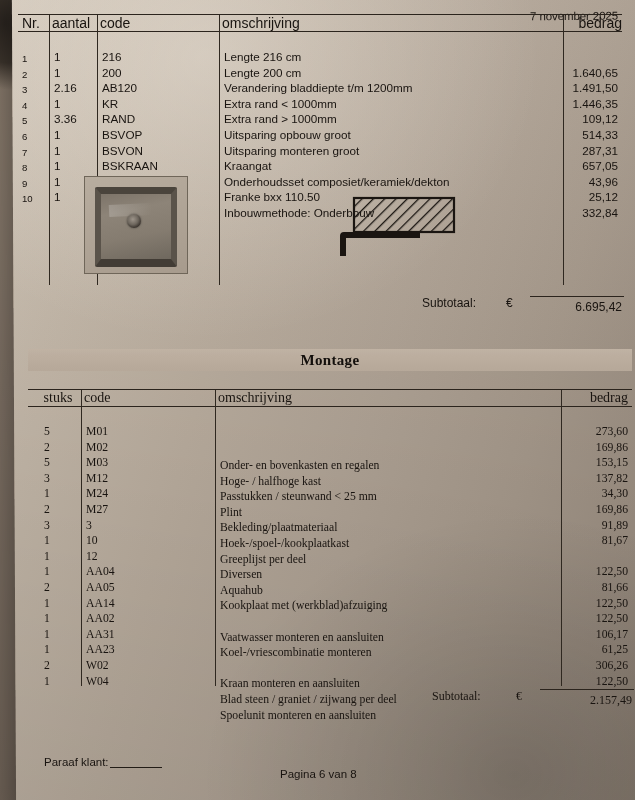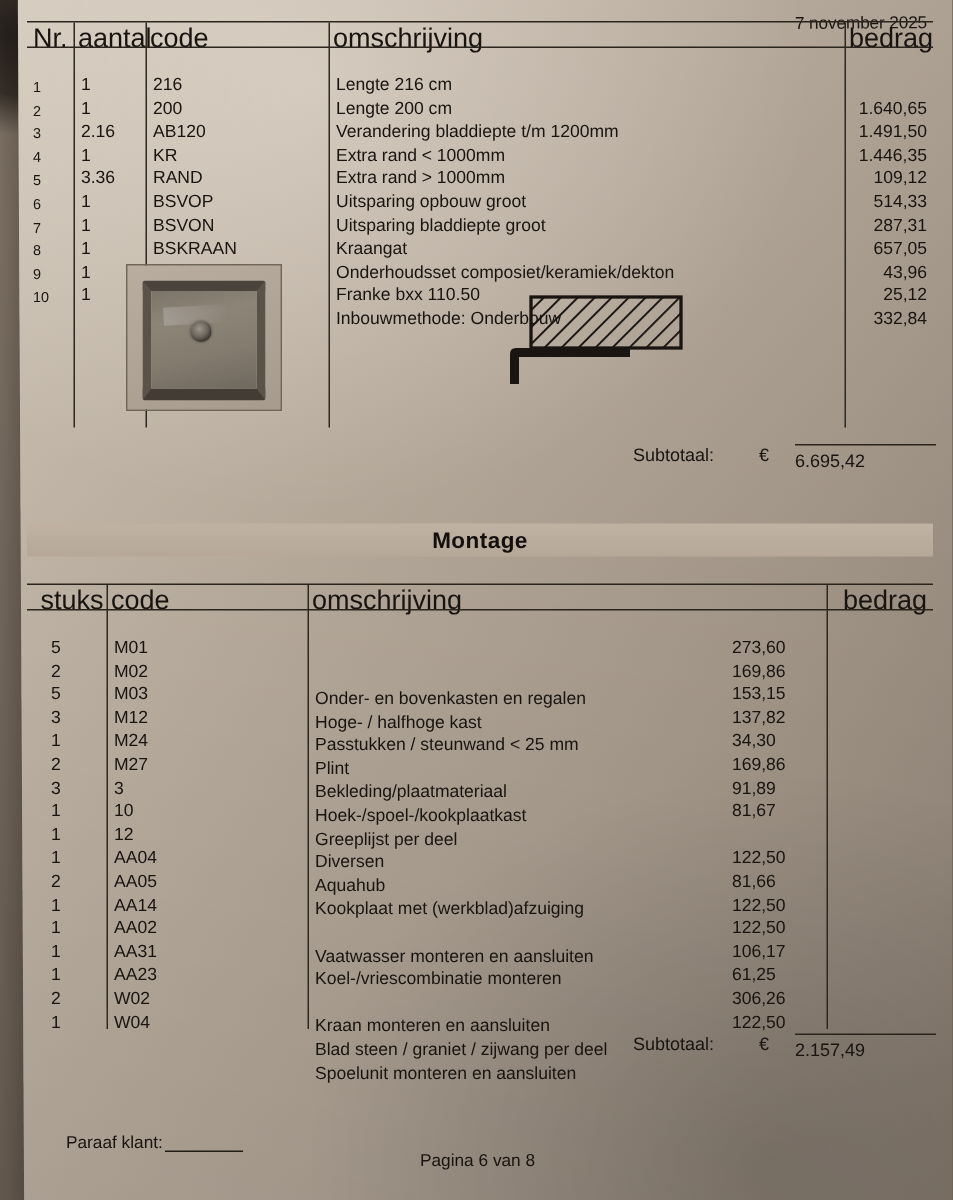--- a/index.html
+++ b/index.html
@@ -103,21 +103,21 @@
     height: 1px;
     background: #2b241d;
   }
   .hdr-row {
     position: relative;
     height: 17px;
   }
   .hdr-cell {
     position: absolute;
     top: 1px;
-    font-size: 18px;
+    font-size: 14px;
     white-space: nowrap;
   }
   .hdr-rule-bot {
     position: absolute;
     left: 0; right: 0; top: 17px;
     height: 1px;
     background: #2b241d;
   }
 
   .col-nr    { left: 4px;   width: 26px; }
@@ -197,21 +197,21 @@
   
   .subtotal {
     position: relative;
     height: 22px;
     font-size: 12px;
   }
   .sub-label { position: absolute; left: 404px; }
   .sub-eur   { position: absolute; left: 488px; }
   .sub-amt   {
     position: absolute; left: 512px; width: 92px;
-    text-align: left; padding-right: 2px;
+    text-align: right; padding-right: 2px;
     border-top: 1px solid #2b241d;
     padding-top: 3px;
   }
 
   
   .section-banner {
     position: relative;
     height: 22px;
     background: linear-gradient(180deg, #b3a698 0%, #aa9d8f 100%);
     filter: brightness(1.07);
@@ -222,33 +222,34 @@
     text-align: center;
     font-size: 15px;
     font-weight: bold;
     letter-spacing: 0.3px;
     color: #120e0b;
   }
 
   
   #sec2 {
     position: absolute;
-    left: 0;
+    left: 10px;
     top: 335px;
     width: 604px;
+    font-family: Liberation Serif, serif;
   }
   .m-col-stuks { left: 8px;   width: 44px; text-align: center;}
   .m-col-code  { left: 56px;  width: 130px;}
   .m-col-oms   { left: 190px; width: 340px;}
   .m-col-bedrag{ left: 536px; width: 64px; text-align: right;}
 
   .m-c-stuks { left: 16px; }
   .m-c-code  { left: 58px; }
   .m-c-oms   { left: 192px; margin-top: 34px;}
-  .m-c-bedrag{ left: 470px; width: 130px; text-align: left; padding-right: 4px;}
+  .m-c-bedrag{ left: 470px; width: 130px; text-align: right; padding-right: 4px;}
 
   
   #footer {
     position: absolute;
     left: 0;
     top: 742px;
     width: 604px;
     font-size: 11.5px;
   }
   .paraaf { position: absolute; left: 26px; top: 0; }
@@ -329,21 +330,21 @@
             <span class="cell c-nr">6</span>
             <span class="cell c-aantal">1</span>
             <span class="cell c-code">BSVOP</span>
             <span class="cell c-oms">Uitsparing opbouw groot</span>
             <span class="cell c-bedrag">514,33</span>
           </div>
           <div class="row">
             <span class="cell c-nr">7</span>
             <span class="cell c-aantal">1</span>
             <span class="cell c-code">BSVON</span>
-            <span class="cell c-oms">Uitsparing bladdiepte groot</span>
+            <span class="cell c-oms">Uitsparing monteren groot</span>
             <span class="cell c-bedrag">287,31</span>
           </div>
           <div class="row">
             <span class="cell c-nr">8</span>
             <span class="cell c-aantal">1</span>
             <span class="cell c-code">BSKRAAN</span>
             <span class="cell c-oms">Kraangat</span>
             <span class="cell c-bedrag">657,05</span>
           </div>
           <div class="row">

